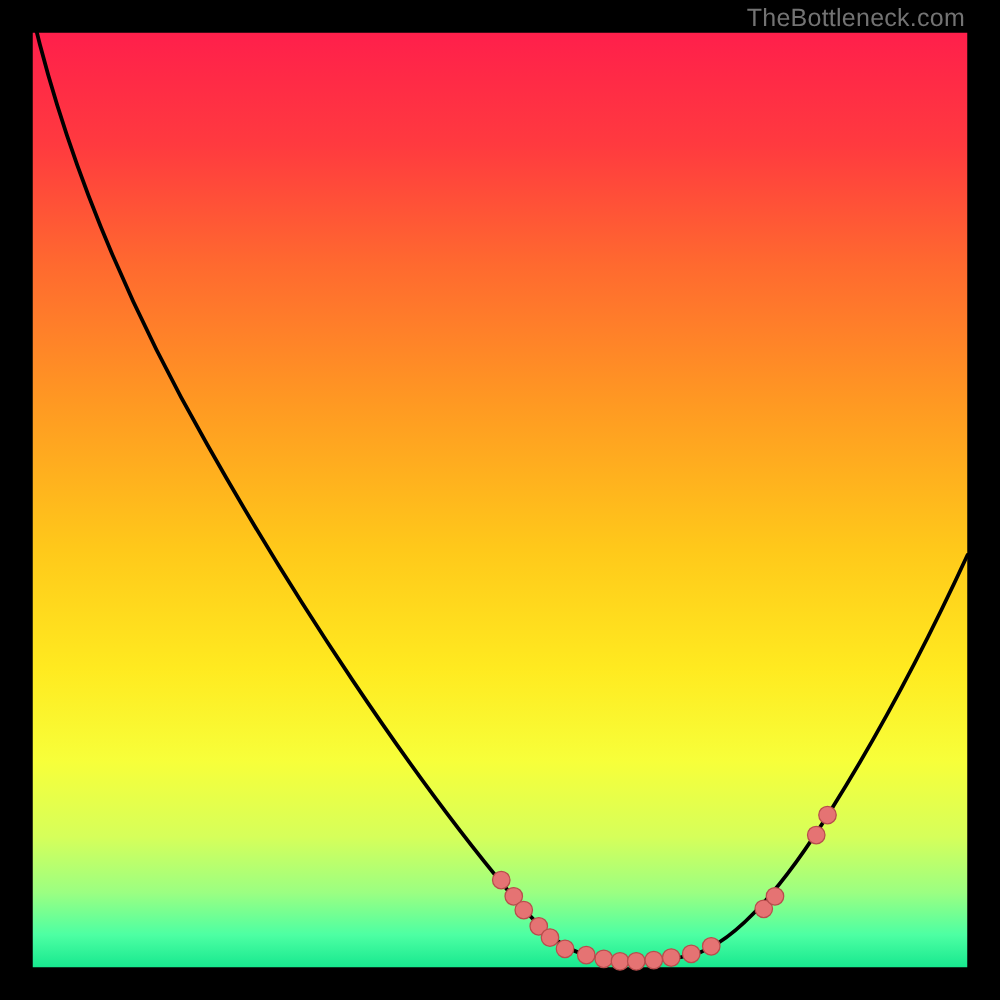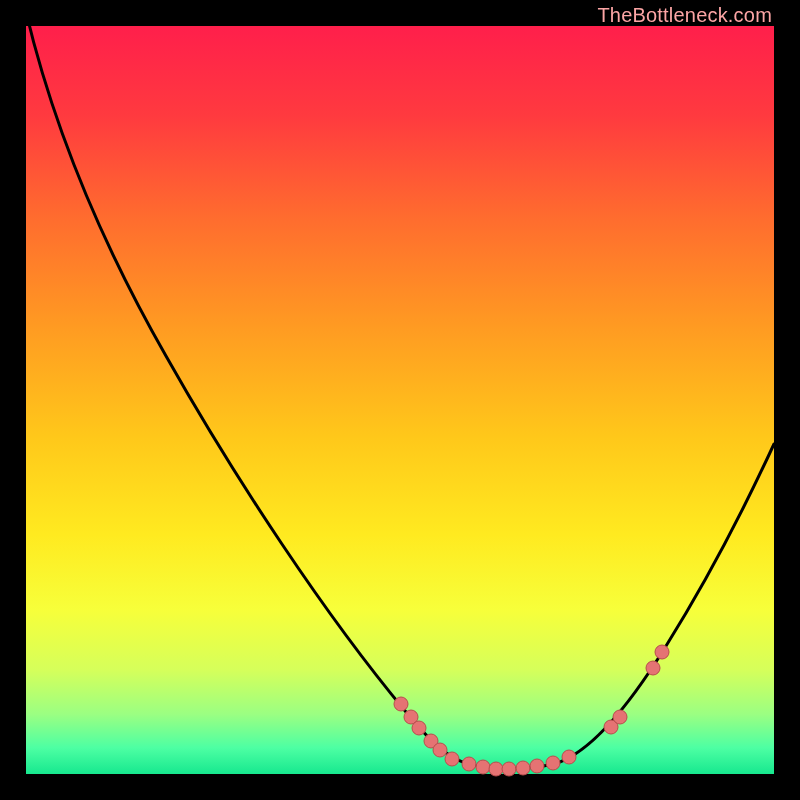--- a/index.html
+++ b/index.html
@@ -23,21 +23,21 @@
     position: absolute;
     left: 0;
     top: 0;
     width: 100%;
     height: 100%;
   }
   .watermark {
     position: absolute;
     top: 4px;
     right: 28px;
-    color: #fca5a5;
+    color: #737373;
     font-size: 20px;
     font-weight: 500;
     letter-spacing: 0.2px;
   }
   svg.curve {
     position: absolute;
     left: 26px;
     top: 26px;
     width: 748px;
     height: 748px;

